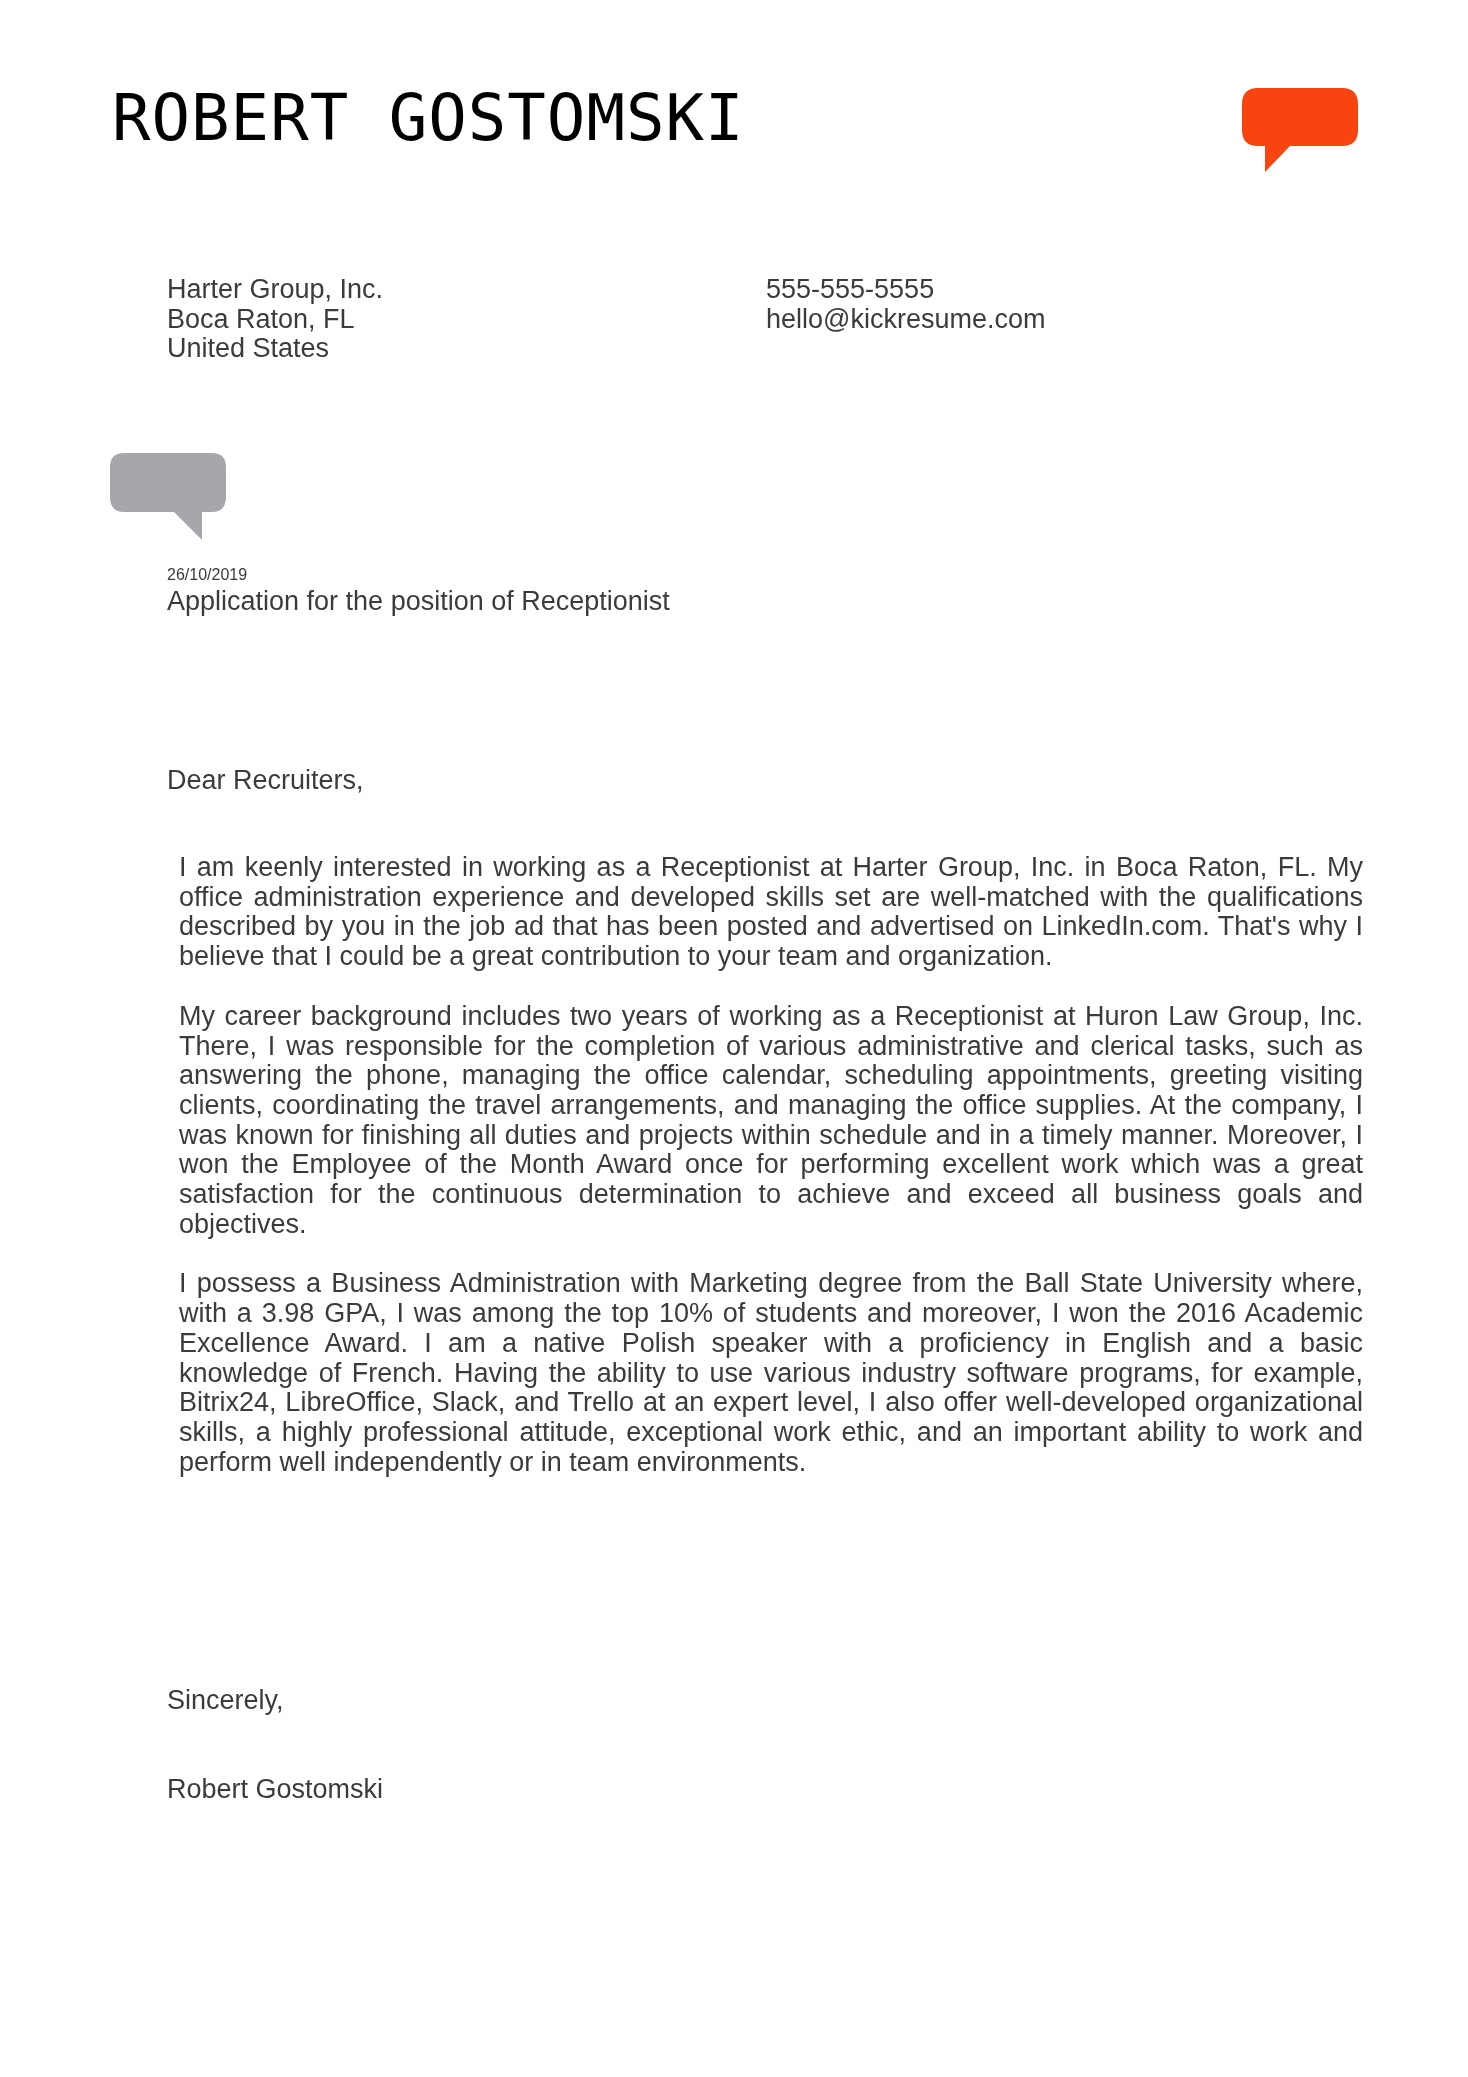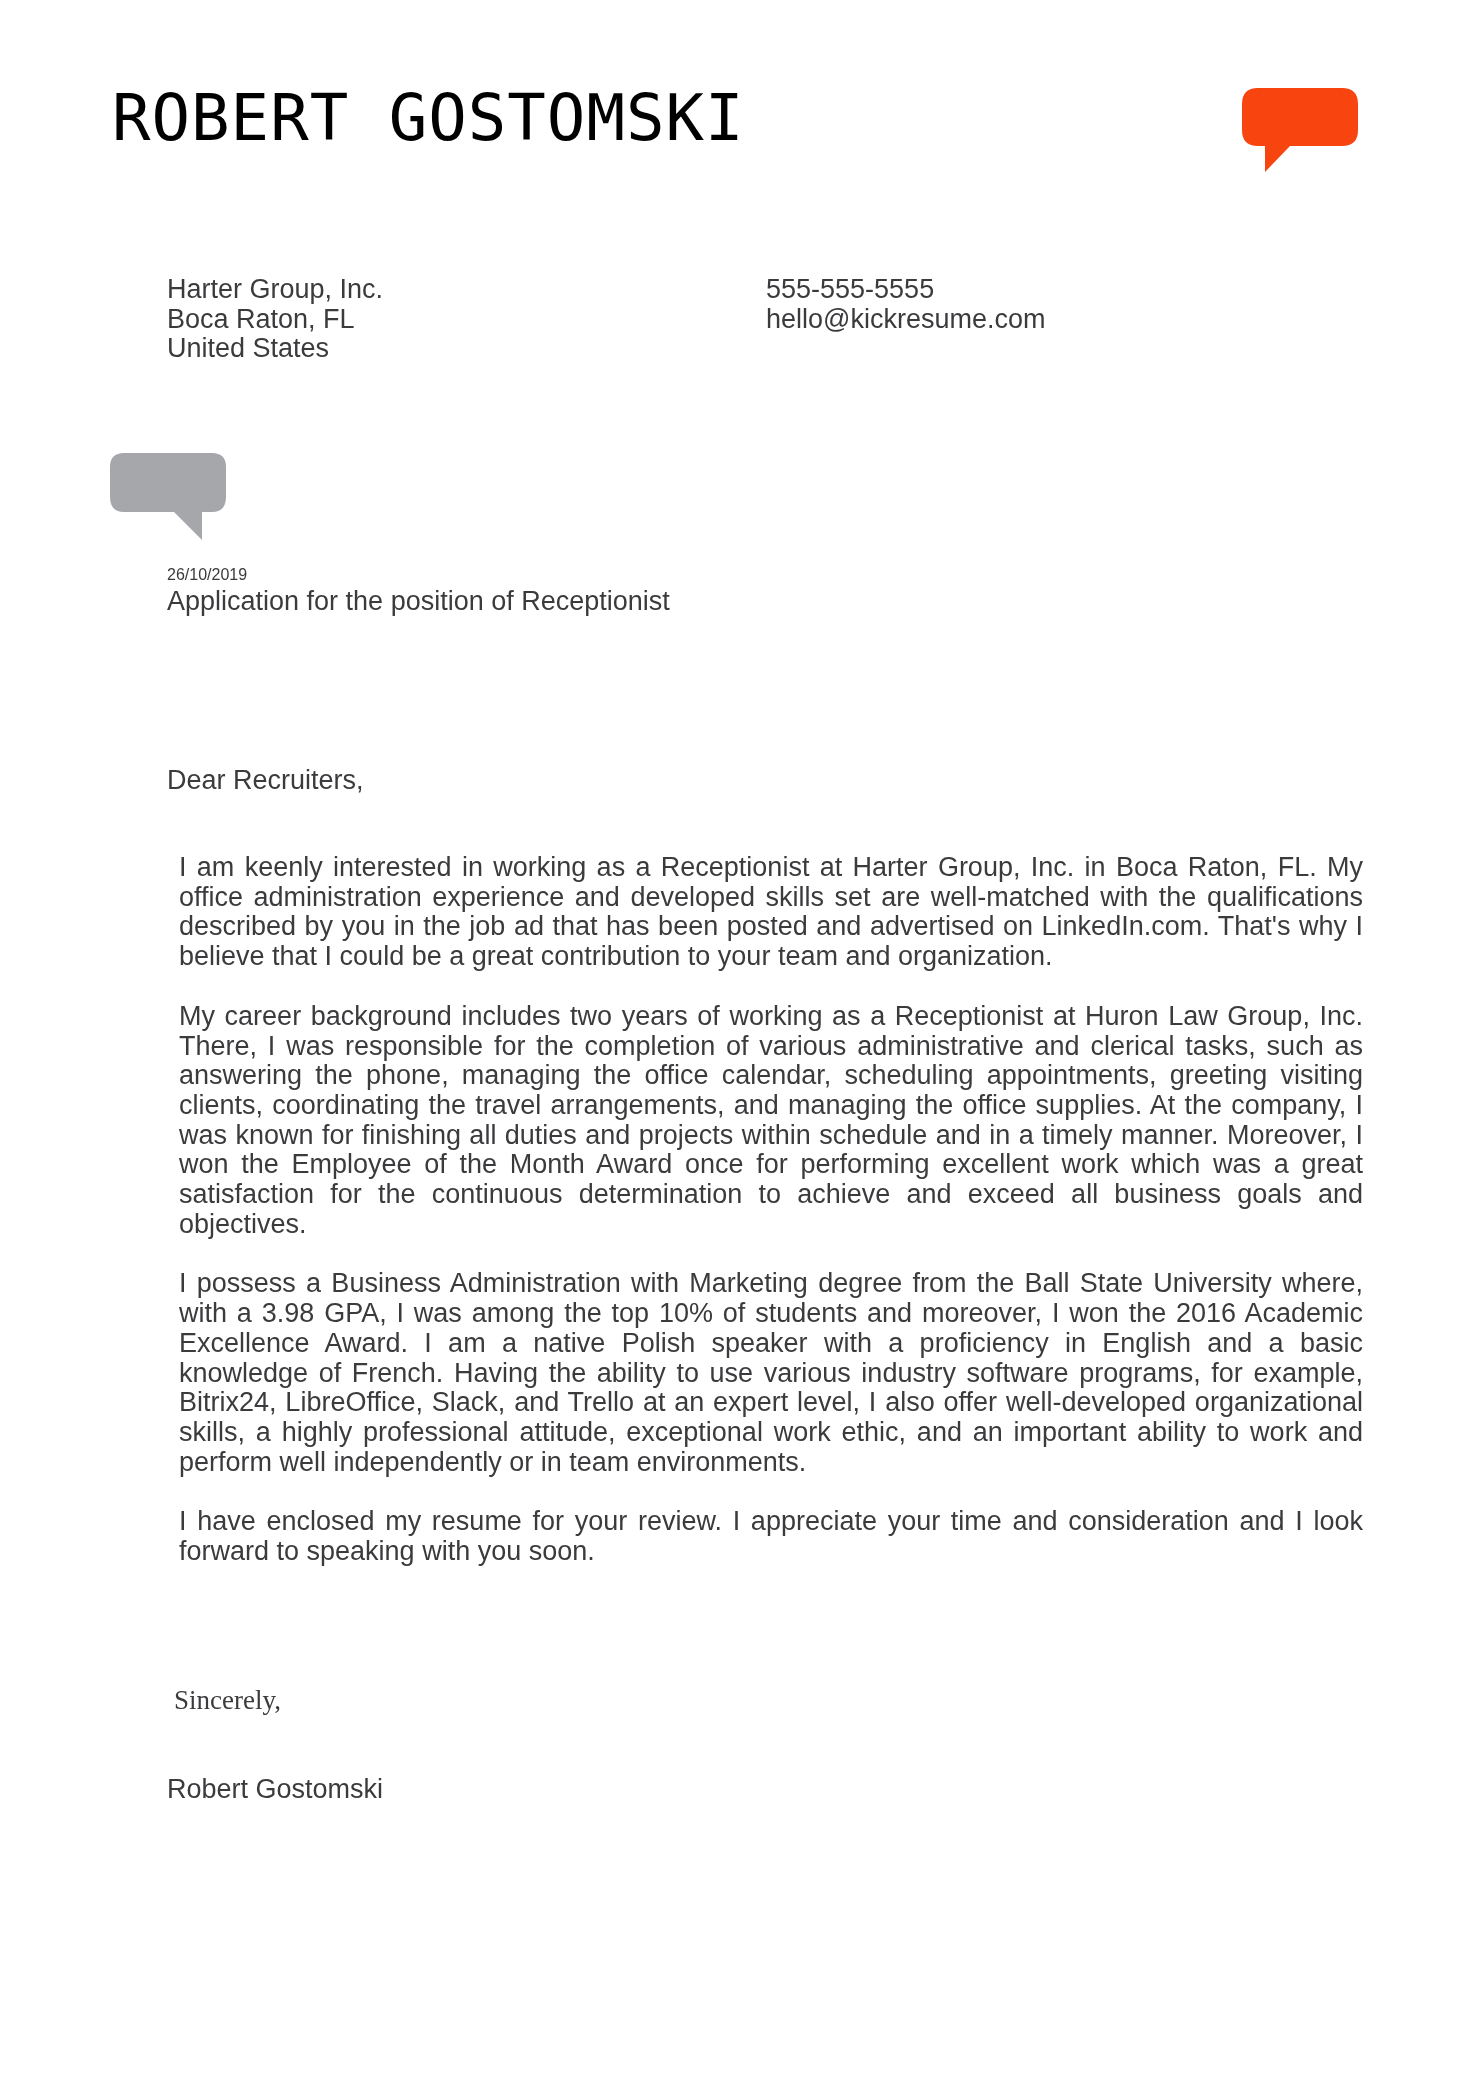--- a/index.html
+++ b/index.html
@@ -21,21 +21,21 @@
     line-height: 29.7px;
   }
   .addr { position: absolute; left: 167px; top: 275px; }
   .contact { position: absolute; left: 766px; top: 275px; }
   .line { display: block; white-space: nowrap; }
   .date { position: absolute; left: 167px; top: 560px; font-size: 16px; }
   .subject { position: absolute; left: 167px; top: 587px; }
   .greeting { position: absolute; left: 167px; top: 766px; }
   .body { position: absolute; left: 167px; top: 853px; width: 1196px; }
   .body p { margin: 0 0 30px 12px; text-align: justify; }
-  .closing { position: absolute; left: 174px; top: 1686px; font-family: Liberation Serif, serif; }
+  .closing { position: absolute; left: 167px; top: 1686px; }
   .signature { position: absolute; left: 167px; top: 1775px; }
 </style>
 </head>
 <body>
 
 <h1 class="name">ROBERT GOSTOMSKI</h1>
 
 <div class="bubble orange-bubble">
   <svg width="116" height="86" viewBox="0 0 116 86">
     <path d="M16 0 H100 Q116 0 116 16 V42 Q116 58 100 58 H48 L23 84 V58 H16 Q0 58 0 42 V16 Q0 0 16 0 Z" fill="#f8440f"></path>
@@ -61,17 +61,16 @@
 
 <div class="txt date">26/10/2019</div>
 <div class="txt subject">Application for the position of Receptionist</div>
 
 <div class="txt greeting">Dear Recruiters,</div>
 
 <div class="txt body">
   <p>I am keenly interested in working as a Receptionist at Harter Group, Inc. in Boca Raton, FL. My office administration experience and developed skills set are well-matched with the qualifications described by you in the job ad that has been posted and advertised on LinkedIn.com. That's why I believe that I could be a great contribution to your team and organization.</p>
   <p>My career background includes two years of working as a Receptionist at Huron Law Group, Inc. There, I was responsible for the completion of various administrative and clerical tasks, such as answering the phone, managing the office calendar, scheduling appointments, greeting visiting clients, coordinating the travel arrangements, and managing the office supplies. At the company, I was known for finishing all duties and projects within schedule and in a timely manner. Moreover, I won the Employee of the Month Award once for performing excellent work which was a great satisfaction for the continuous determination to achieve and exceed all business goals and objectives.</p>
   <p>I possess a Business Administration with Marketing degree from the Ball State University where, with a 3.98 GPA, I was among the top 10% of students and moreover, I won the 2016 Academic Excellence Award. I am a native Polish speaker with a proficiency in English and a basic knowledge of French. Having the ability to use various industry software programs, for example, Bitrix24, LibreOffice, Slack, and Trello at an expert level, I also offer well-developed organizational skills, a highly professional attitude, exceptional work ethic, and an important ability to work and perform well independently or in team environments.</p>
-  <p>I have enclosed my resume for your review. I appreciate your time and consideration and I look forward to speaking with you soon.</p>
 </div>
 
 <div class="txt closing">Sincerely,</div>
 <div class="txt signature">Robert Gostomski</div>
 
 </body></html>

